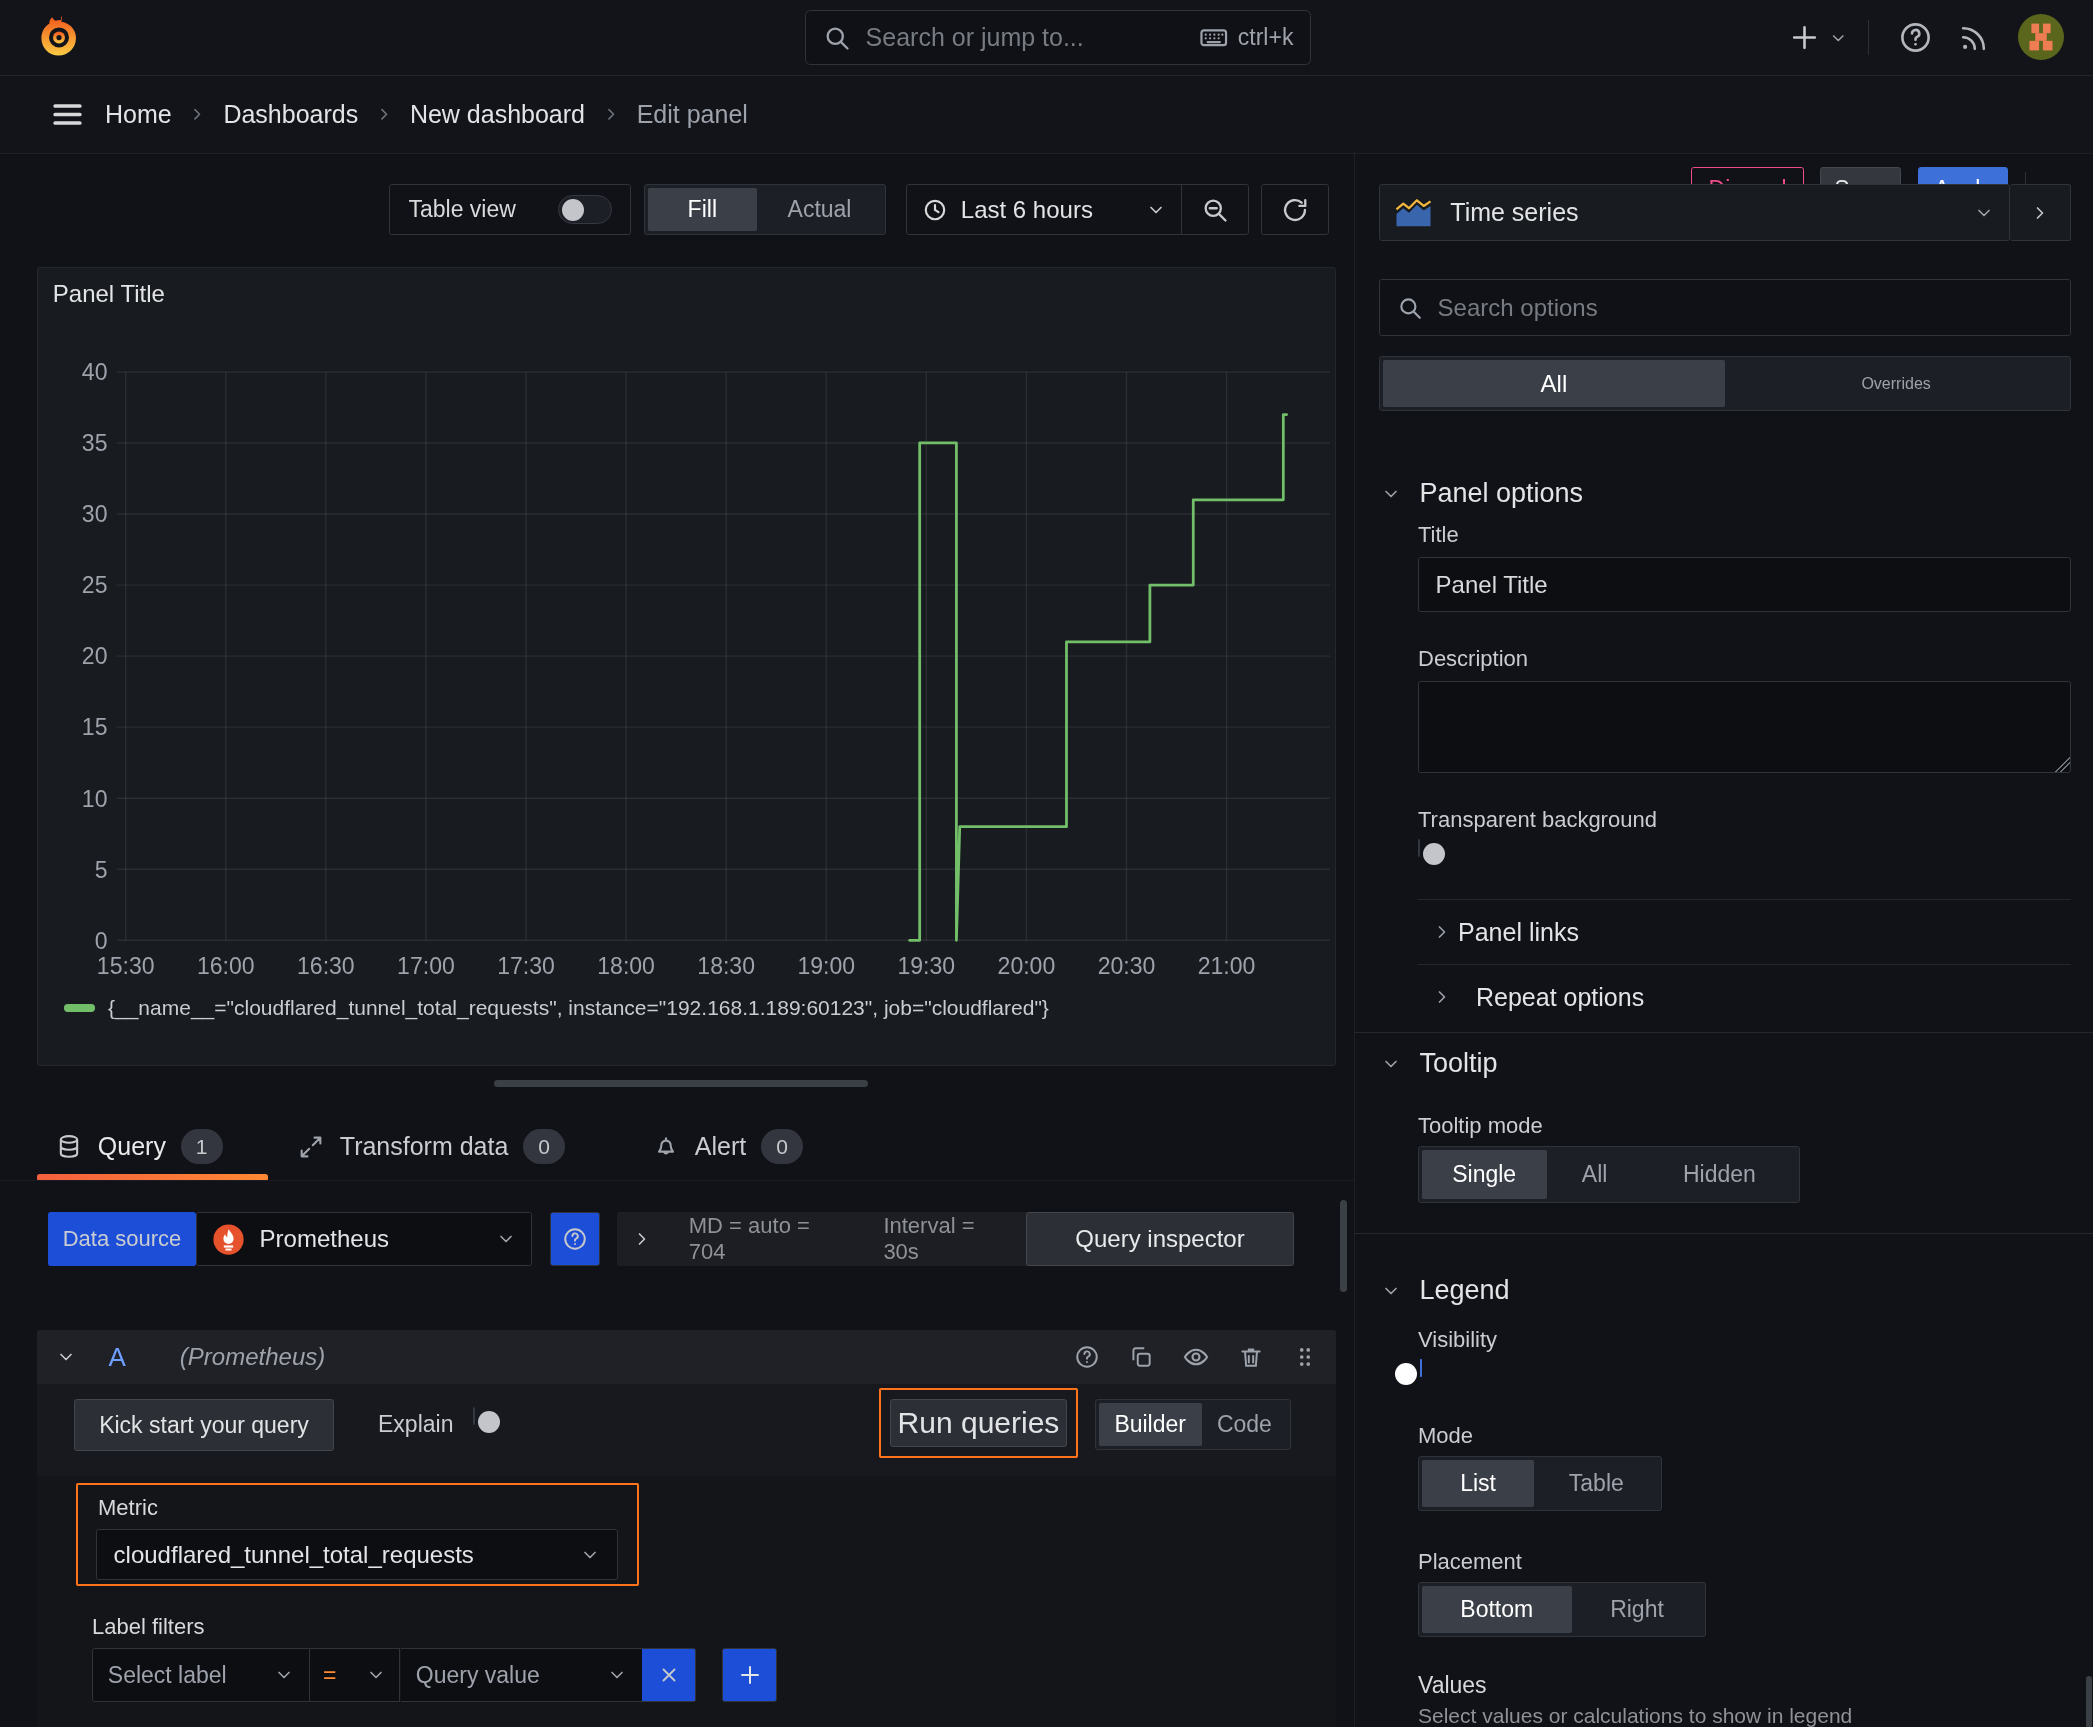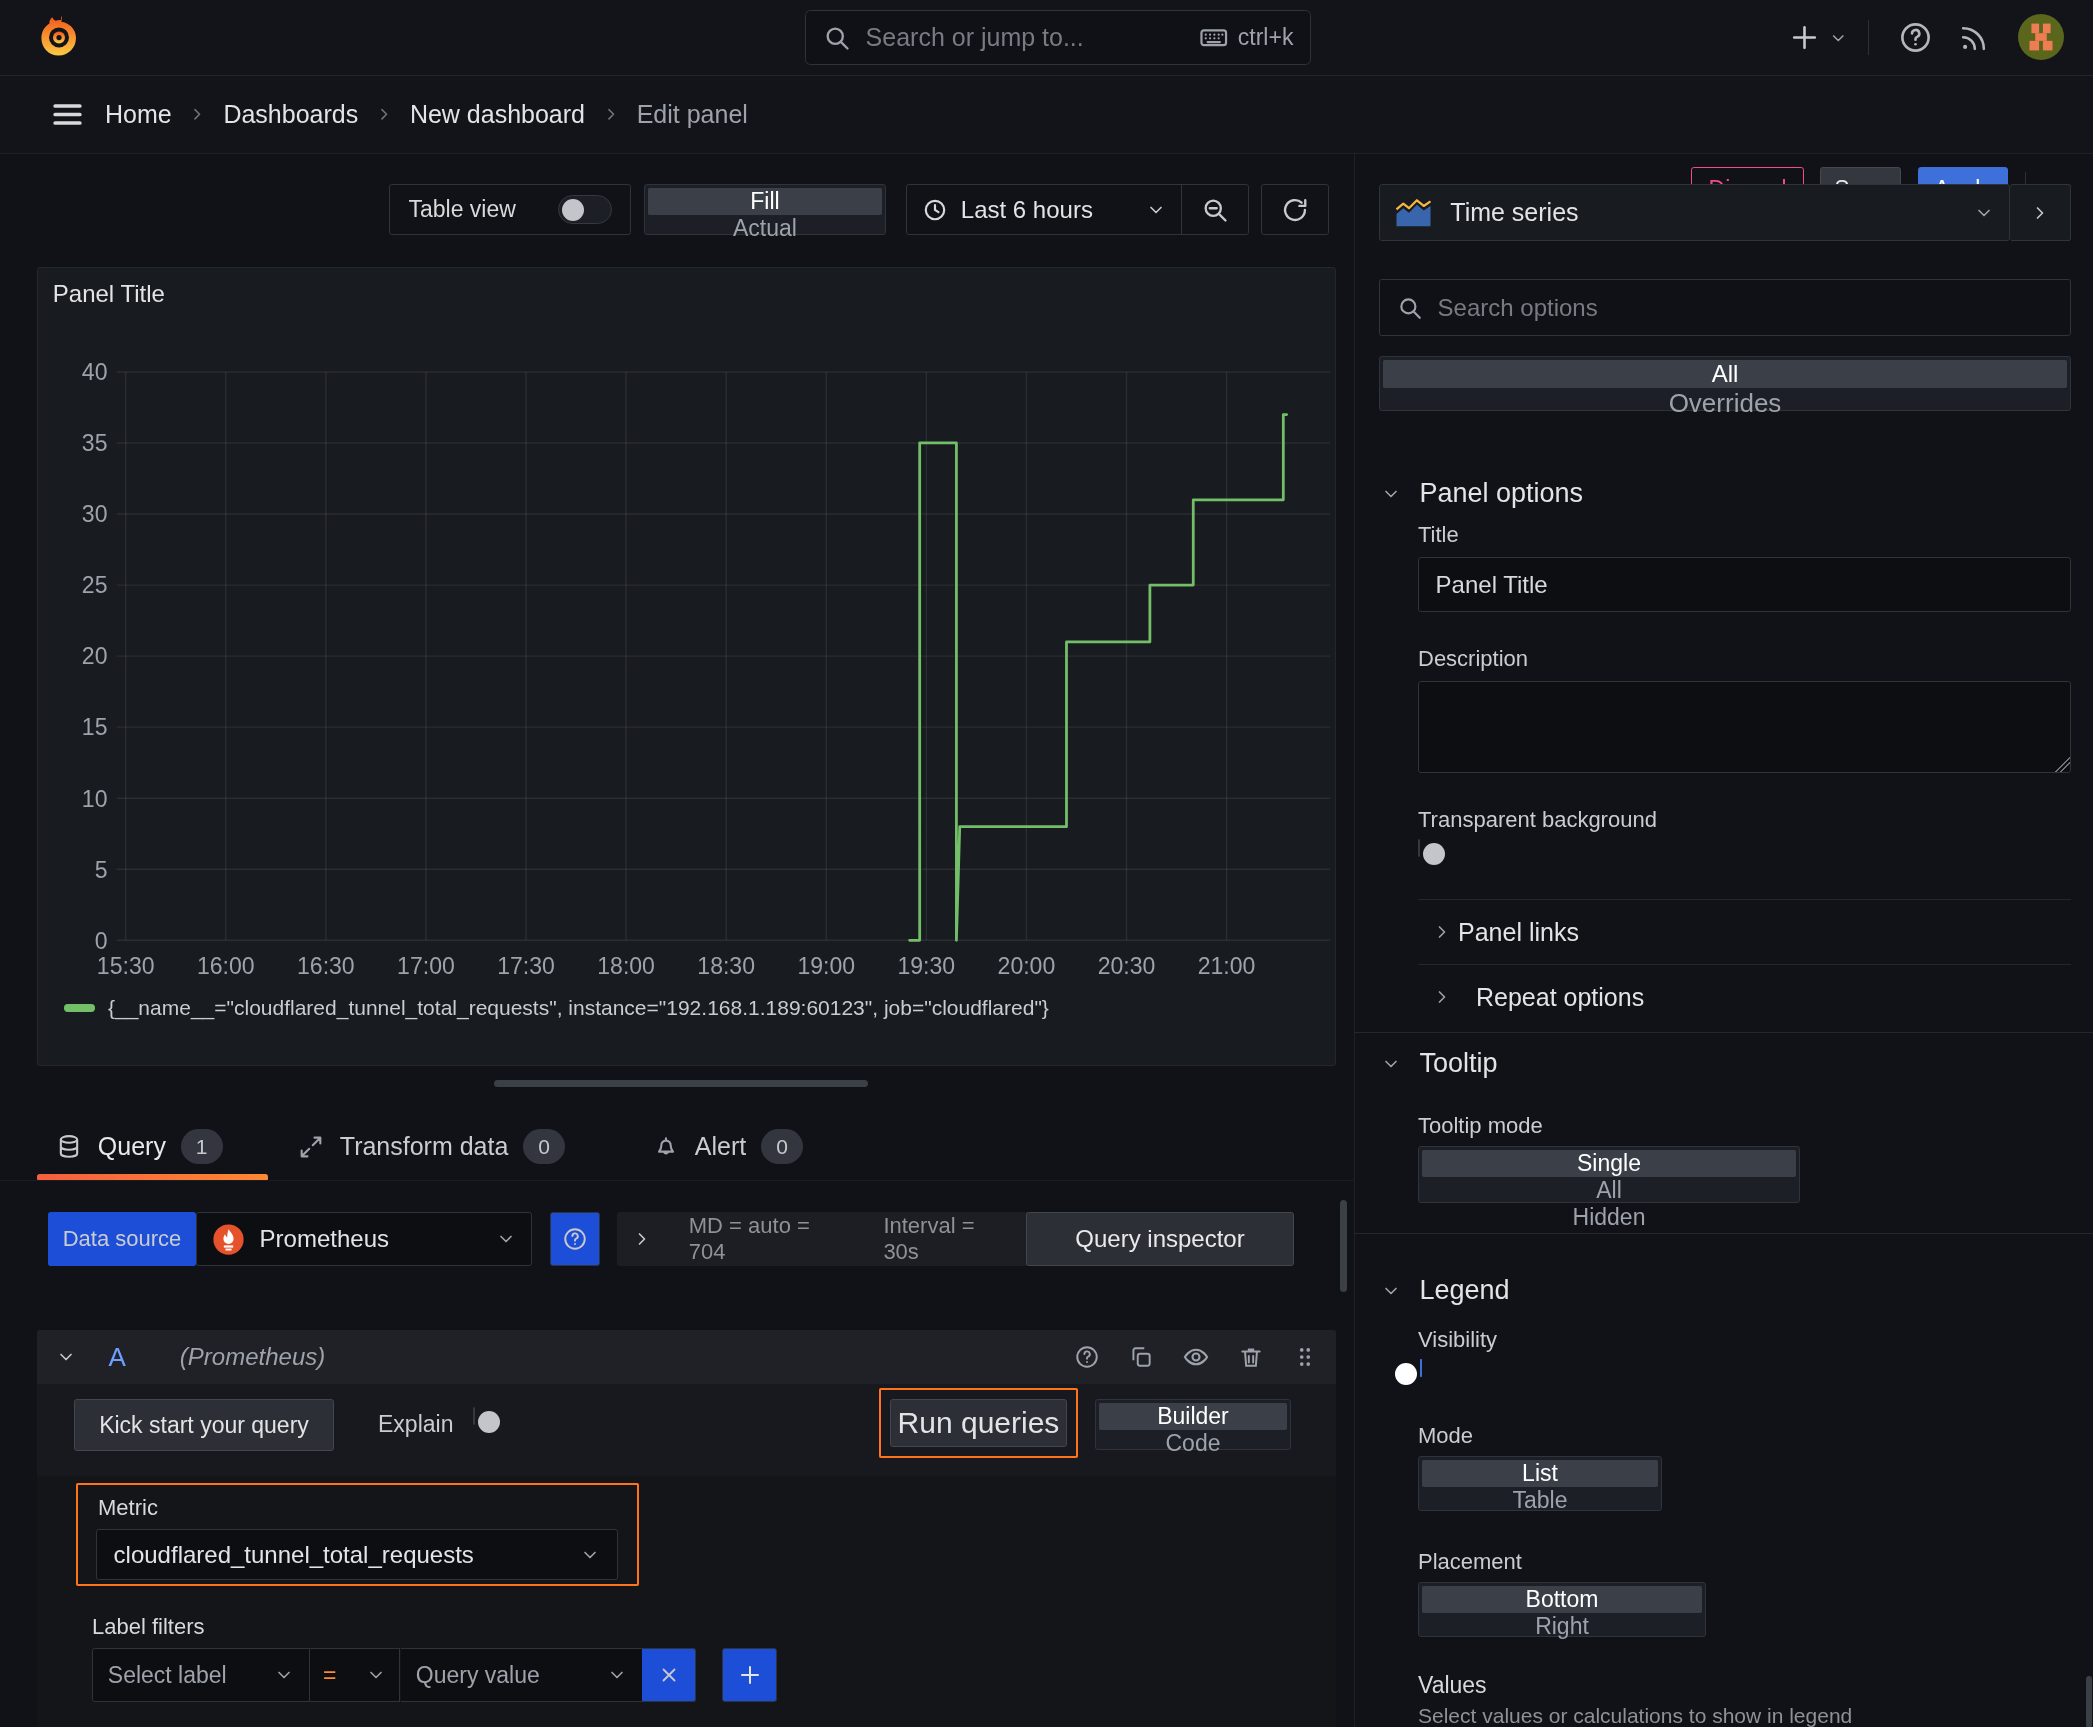--- a/index.html
+++ b/index.html
@@ -8,21 +8,21 @@
   .abs{position:absolute;}
   .row{display:flex;align-items:center;}
   
   #topbar{left:0;top:0;width:2093px;height:75px;background:#13141a;border-bottom:0.9px solid #23252b;}
   #bar2{left:0;top:76px;width:2093px;height:77px;background:#13141a;border-bottom:0.9px solid #1f2126;}
   
   .sel{background:#0d0e12;border:0.9px solid #2f333a;border-radius:2.8px;box-sizing:border-box;}
   .chipbg{background:#1d4ed8;border-radius:2.8px;box-sizing:border-box;}
   .btn-sec{background:#2c2f36;border:0.9px solid #42464f;border-radius:2.8px;box-sizing:border-box;color:#e2e3e5;display:flex;align-items:center;justify-content:center;}
   .outline-box{background:transparent;border:0.9px solid #2f333a;border-radius:2.8px;box-sizing:border-box;}
-  .segwrap{background:#1d1f26;border:0.9px solid #2f333a;border-radius:2.8px;padding:2.8px;display:flex;box-sizing:border-box;flex-direction:column;}
+  .segwrap{background:#1d1f26;border:0.9px solid #2f333a;border-radius:2.8px;padding:2.8px;display:flex;box-sizing:border-box;}
   .seg{border-radius:1.8px;color:#9da2ab;display:flex;align-items:center;justify-content:center;font-size:23px;}
   .seg.on{background:#3b4048;color:#ffffff;}
   .pill{min-width:42px;height:35px;border-radius:17.5px;background:#33363e;color:#c7c9cc;display:flex;align-items:center;justify-content:center;font-size:21px;padding:0 7.4px;box-sizing:border-box;}
   .tog{width:54px;height:29.5px;border-radius:14.8px;background:#1d1f26;border:0.9px solid #343841;position:relative;box-sizing:border-box;}
   .tog i{position:absolute;top:2.8px;left:3.7px;width:22px;height:22px;border-radius:50%;background:#c3c5cb;}
   .tog.on{background:var(--blue);border-color:var(--blue);}
   .tog.on i{left:auto;right:3.7px;background:#fff;}
   .hl{position:absolute;border:2.8px solid var(--accent);box-sizing:border-box;}
   .lab{font-size:22px;color:#c9ccd0;}
   .h2{font-size:27px;color:#e3e4e6;font-weight:500;}
@@ -489,21 +489,21 @@
       <svg viewBox="0 0 24 24" fill="none" stroke="currentColor" stroke-width="2" stroke-linecap="round">
           <circle cx="10.5" cy="10.5" r="6.5"></circle>
           <path d="M15.5 15.5L21 21"></path>
         </svg>
     </span>
     <input style="flex: 1 1 0%; margin-left: 13px; background: transparent; border: none; font-size: 24px;" placeholder="Search options">
   </div>
 
   <div class="abs segwrap" style="left:1379px;top:356px;width:692px;height:55px;">
     <span class="seg on" style="flex:1;font-size:24px;">All</span>
-    <span class="seg" style="flex:1;font-size:26px;">Overrides</span>
+    <span class="seg" style="flex:1;font-size:16px;">Overrides</span>
   </div>
 
   
   <div class="abs row" style="left:1381px;top:458px;gap:18.5px;margin-top:20px;">
     <span class="chev">
         <svg viewBox="0 0 24 24" fill="none" stroke="currentColor" stroke-width="2" stroke-linecap="round" stroke-linejoin="round">
           <path d="M6 9l6 6 6-6"></path>
         </svg>
       </span>
     <span class="h2">Panel options</span>

